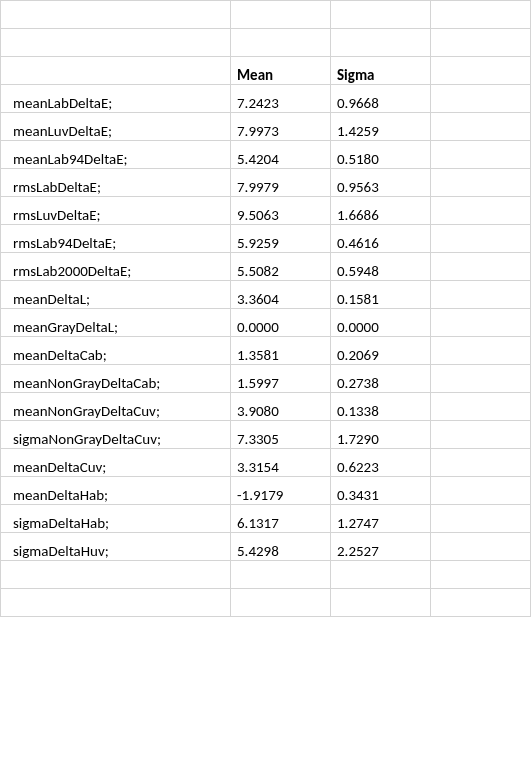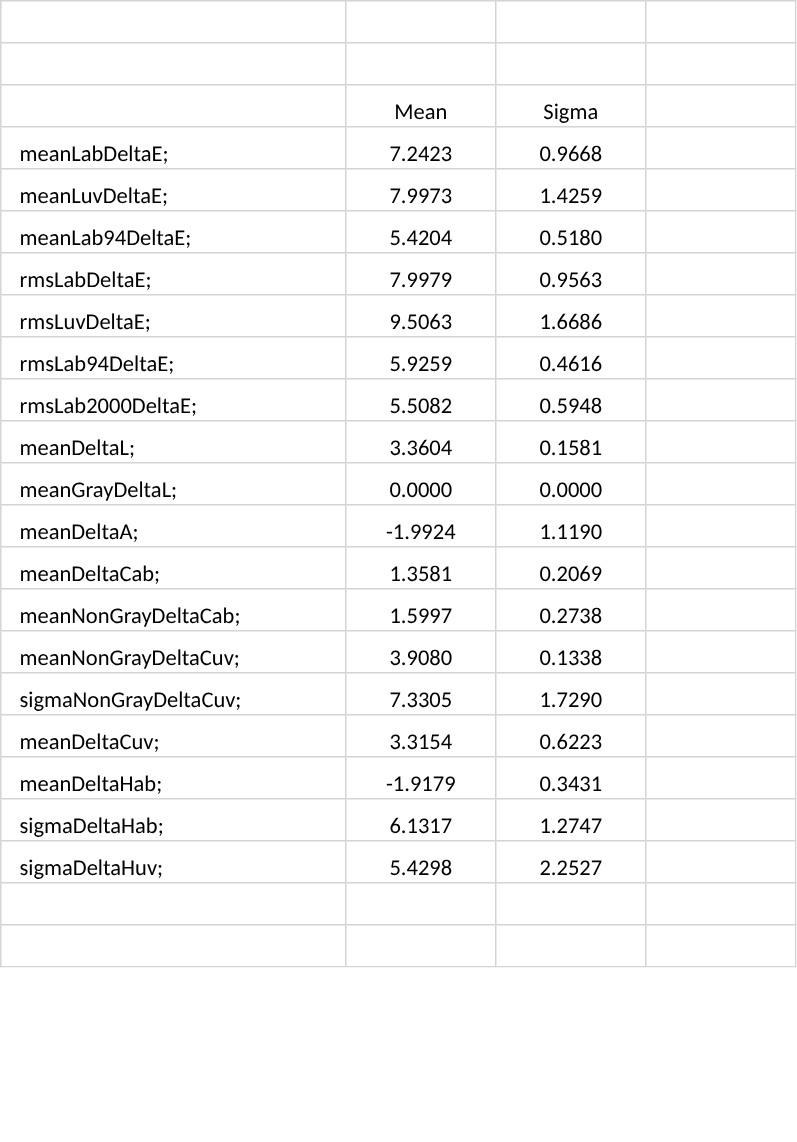--- a/index.html
+++ b/index.html
@@ -21,22 +21,22 @@
     box-sizing: border-box;
     overflow: hidden;
     white-space: nowrap;
     vertical-align: bottom;
   }
   col.label { width: 230px; }
   col.num   { width: 100px; }
   col.num2  { width: 100px; }
   col.pad   { width: 100px; }
   .label-cell { padding-left: 12px; }
-  .num-cell { text-align: center; margin-top: 48px; }
-  .header-cell { text-align: center; font-weight: normal; }
+  .num-cell { text-align: left; margin-top: 48px; }
+  .header-cell { text-align: left; font-weight: bold; }
 </style>
 </head>
 <body>
 
 <table>
   <colgroup>
     <col class="label">
       <col class="num">
       <col class="num2">
       <col class="pad">
@@ -111,26 +111,20 @@
         <td class="num-cell">0.1581</td>
         <td></td>
       </tr>
       <tr>
         <td class="label-cell">meanGrayDeltaL;</td>
         <td class="num-cell">0.0000</td>
         <td class="num-cell">0.0000</td>
         <td></td>
       </tr>
       <tr>
-        <td class="label-cell">meanDeltaA;</td>
-        <td class="num-cell">-1.9924</td>
-        <td class="num-cell">1.1190</td>
-        <td></td>
-      </tr>
-      <tr>
         <td class="label-cell">meanDeltaCab;</td>
         <td class="num-cell">1.3581</td>
         <td class="num-cell">0.2069</td>
         <td></td>
       </tr>
       <tr>
         <td class="label-cell">meanNonGrayDeltaCab;</td>
         <td class="num-cell">1.5997</td>
         <td class="num-cell">0.2738</td>
         <td></td>

